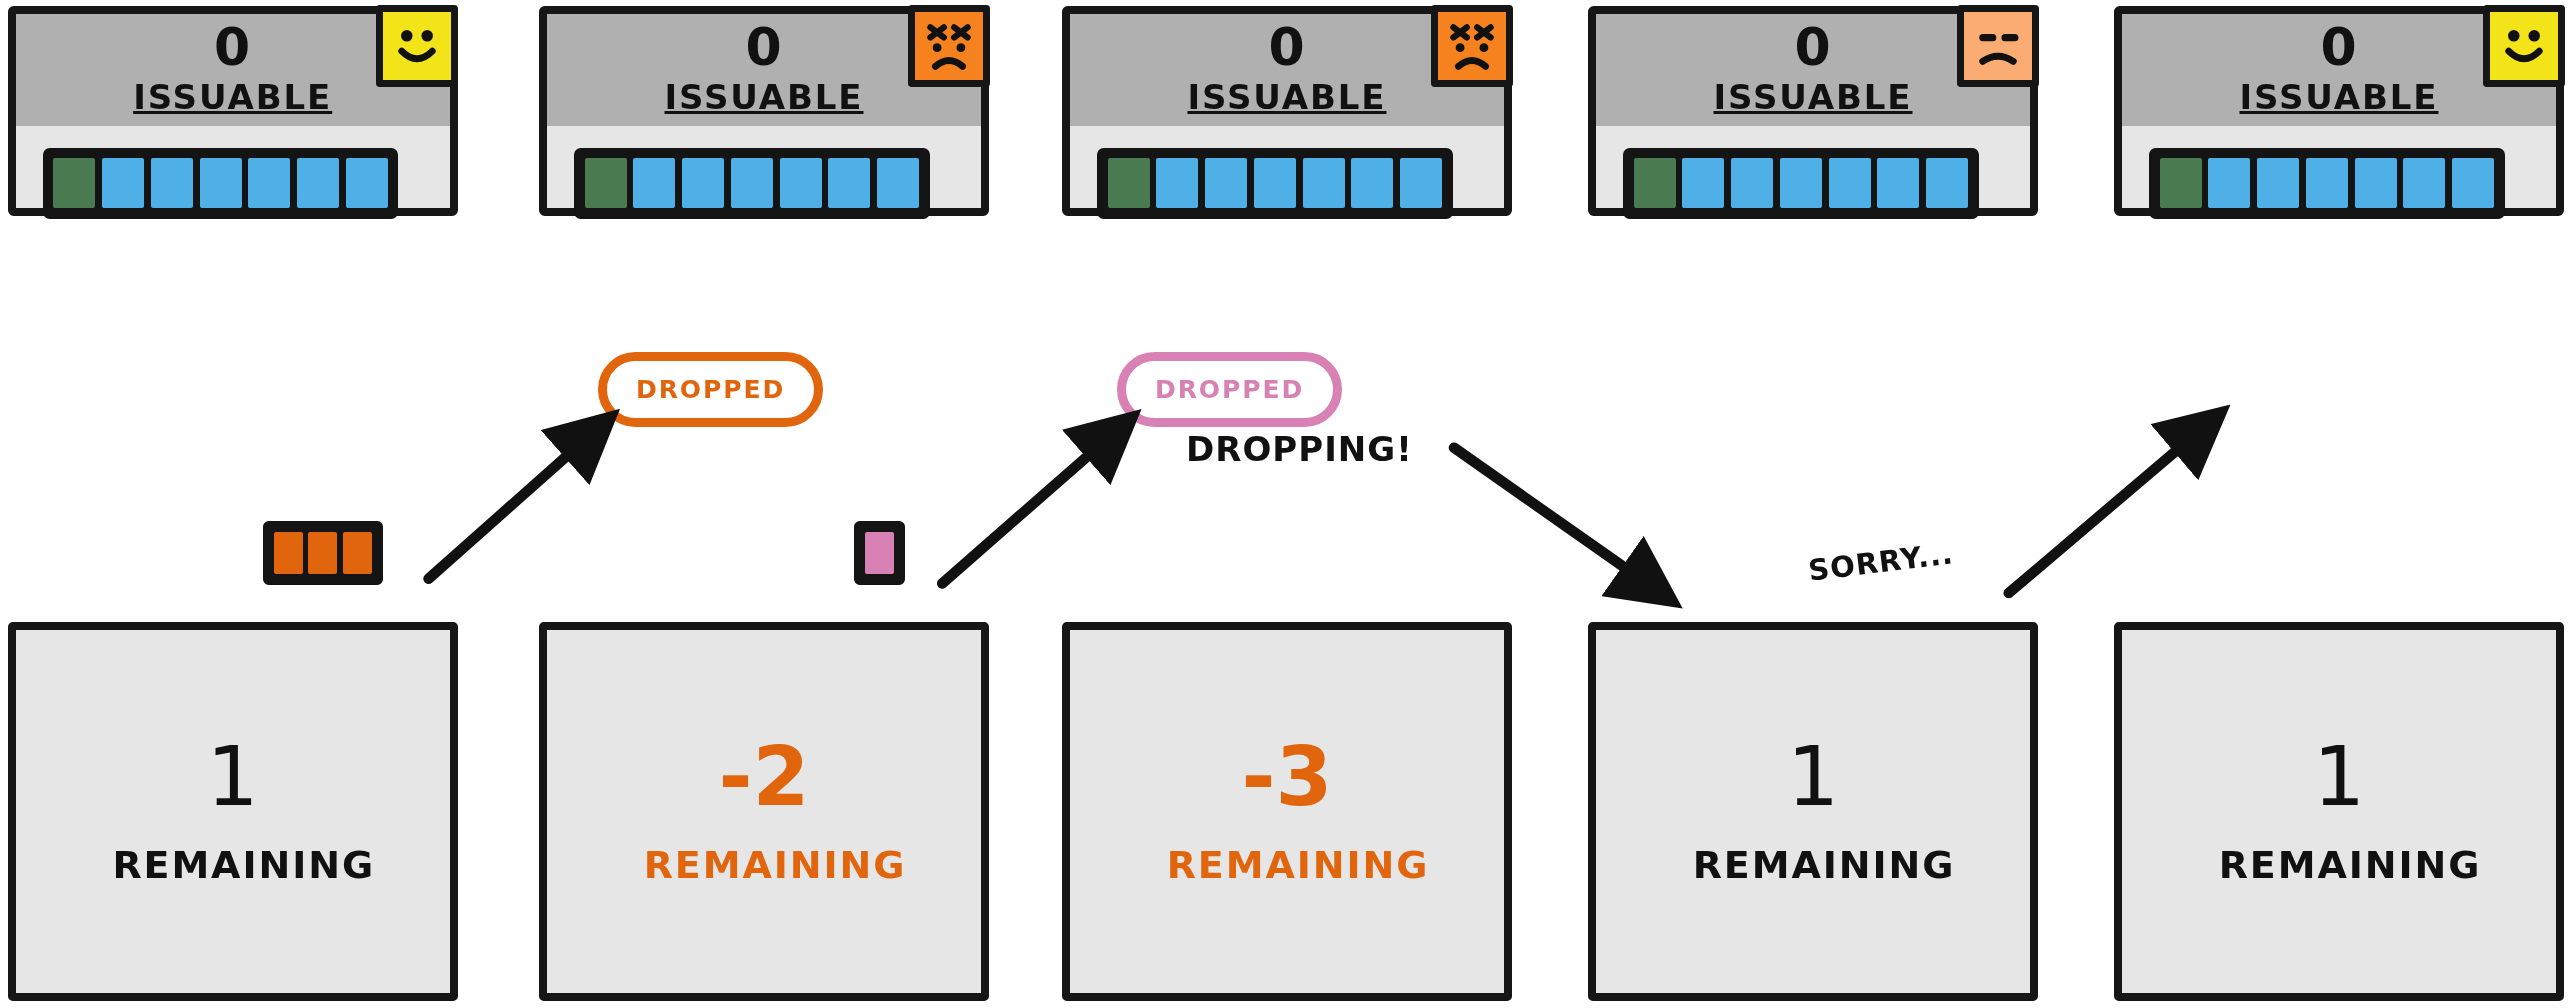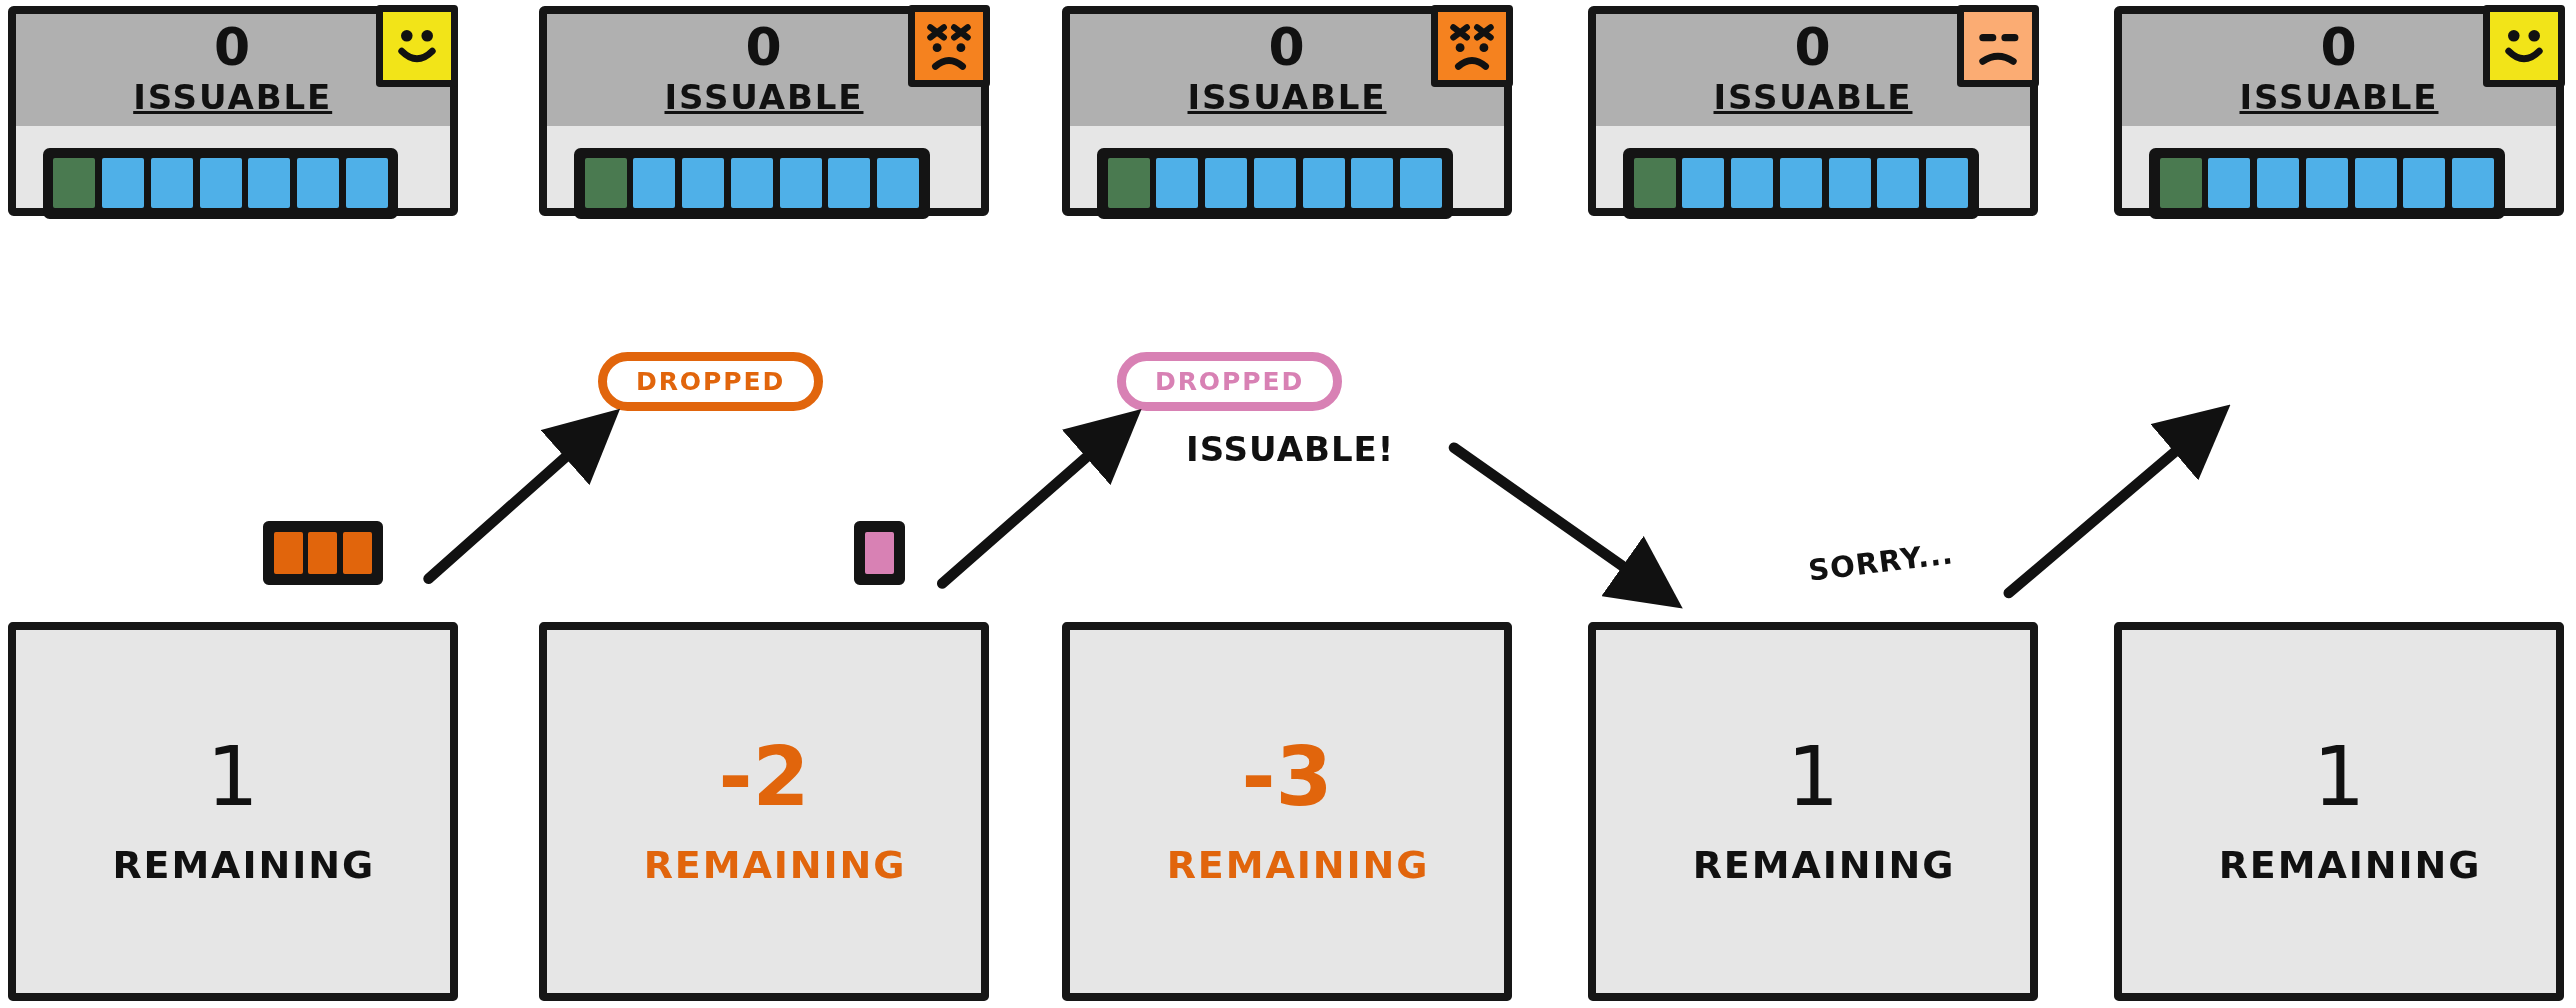--- a/index.html
+++ b/index.html
@@ -30,21 +30,21 @@
   
   .bot-card{position:absolute;top:622px;width:450px;height:379px;
             background:#e6e6e6;border:8.6px solid #161616;border-radius:4.8px;
             box-sizing:border-box;display:flex;flex-direction:column;
             align-items:center;justify-content:center;}
   .bot-num{font-size:82px;font-weight:400;line-height:1;margin-bottom:25px;color:#111;}
   .bot-label{font-size:38px;font-weight:700;letter-spacing:1.9px;color:#111;margin-left:22px;}
   .accent .bot-num,.accent .bot-label{color:#e1650c;font-weight:700;}
 
   
-  .dropped{position:absolute;padding:6px 29px;font-size:25px;font-weight:700;
+  .dropped{position:absolute;padding:14px 29px;font-size:25px;font-weight:700;
            letter-spacing:1.9px;border-radius:38px;border:9.6px solid;}
   .dropped.orange{color:#e1650c;border-color:#e1650c;}
   .dropped.pink{color:#d881b4;border-color:#d881b4;}
 
   
   .chip{position:absolute;display:flex;gap:5.7px;padding:4.8px;
         background:#141414;border:6.7px solid #141414;border-radius:5.7px;}
   .chip i{display:block;width:29px;height:42px;border-radius:1.9px;}
   .chip i.orange{background:#e1650c;}
   .chip i.pink{background:#d881b4;}
@@ -176,21 +176,21 @@
       <span class="cell blue"></span>
       <span class="cell blue"></span>
       <span class="cell blue"></span>
       <span class="cell blue"></span>
     </div>
   </div>
 
   <div class="dropped orange" style="left:598px;top:352px">DROPPED</div>
   <div class="dropped pink" style="left:1117px;top:352px">DROPPED</div>
 
-  <div class="note" style="left:1186px;top:429px">ISSUABLE!</div>
+  <div class="note" style="left:1186px;top:429px">DROPPING!</div>
   <div class="note small" style="left:1808px;top:545px;transform:rotate(-7deg)">SORRY...</div>
 
   <div class="chip" style="left:263px;top:521px">
     <i class="orange"></i>
     <i class="orange"></i>
     <i class="orange"></i>
   </div>
   <div class="chip" style="left:854px;top:521px">
     <i class="pink"></i>
   </div>

